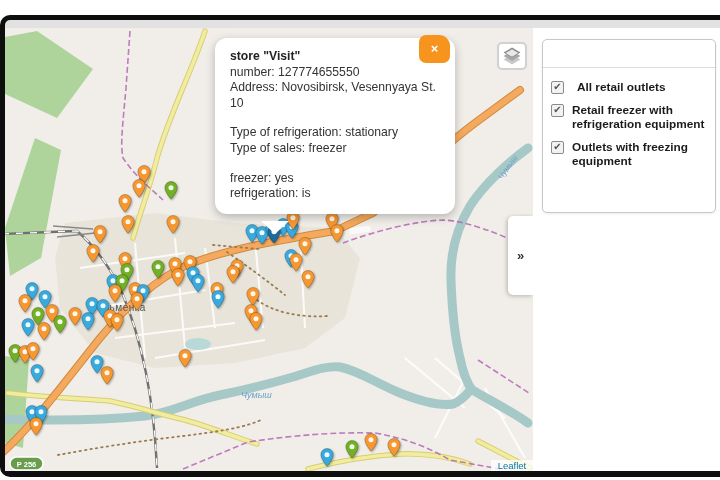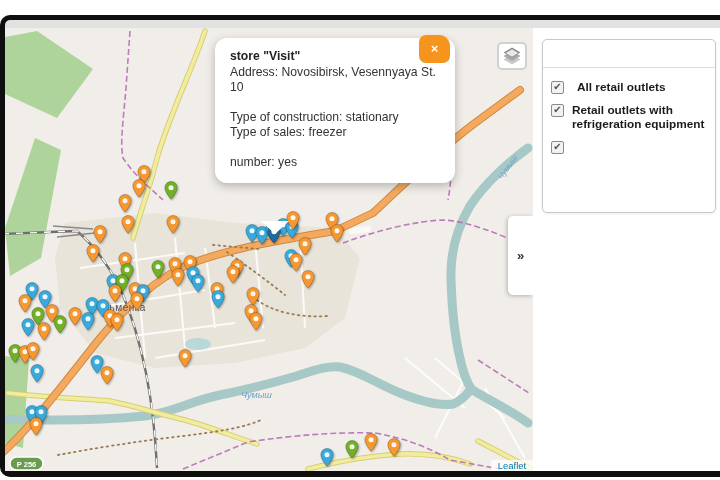--- a/index.html
+++ b/index.html
@@ -472,44 +472,47 @@
     </svg>
   </div>
 
   <div class="expand-btn">
     <span>»</span>
   </div>
 
   <div class="popup">
     <div class="block">
       <div class="title">store "Visit"</div>
+      <div>number: 127774655550</div>
       <div>Address: Novosibirsk, Vesennyaya St. 10</div>
     </div>
     <div class="block">
-      <div>Type of construction: stationary</div>
+      <div>Type of refrigeration: stationary</div>
       <div>Type of sales: freezer</div>
     </div>
     <div class="block">
-      <div>number: yes</div>
+      <div>freezer: yes</div>
+      <div>refrigeration: is</div>
     </div>
   </div>
   <div class="popup-tail"></div>
   <button class="popup-close">×</button>
 </div>
 
 <div class="sidebar">
   <div class="legend-card">
     <div class="legend-head"></div>
     <div class="legend-body">
       <div class="legend-row">
         <span class="legend-check">✔</span>
         <span class="legend-label">All retail outlets</span>
       </div>
       <div class="legend-row">
         <span class="legend-check">✔</span>
-        <span class="legend-label">Retail outlets with refrigeration equipment</span>
+        <span class="legend-label">Retail freezer with refrigeration equipment</span>
       </div>
       <div class="legend-row">
         <span class="legend-check">✔</span>
+        <span class="legend-label">Outlets with freezing equipment</span>
       </div>
     </div>
   </div>
 </div>
 
 </body></html>

